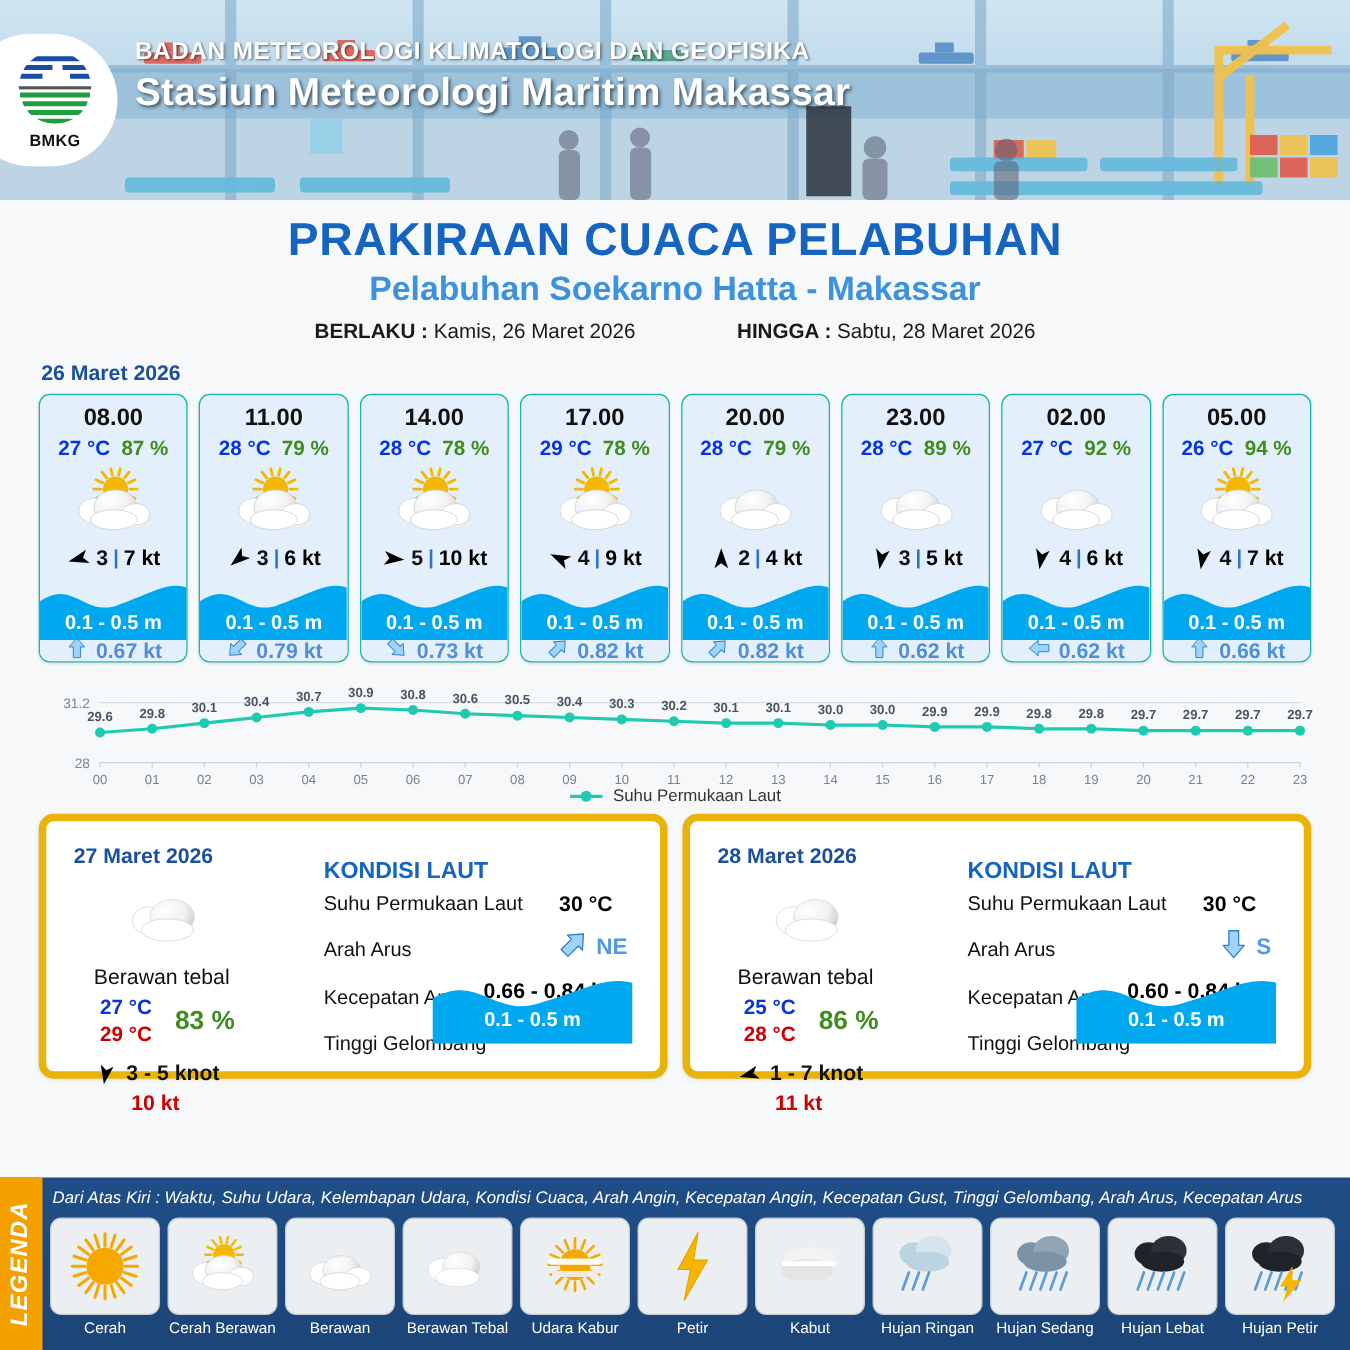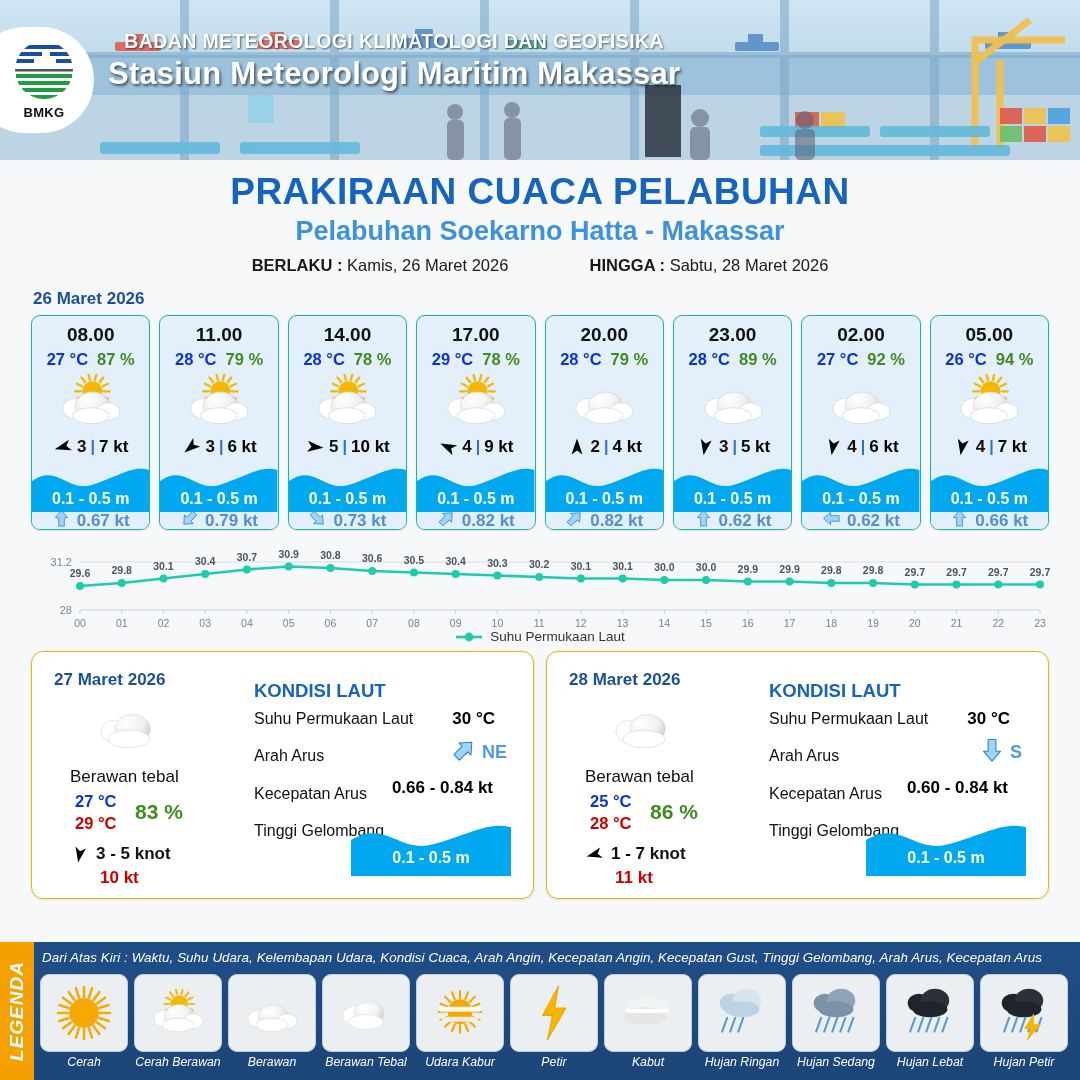--- a/index.html
+++ b/index.html
@@ -25,21 +25,21 @@
     position:absolute; left:-28px; top:27px;
     width:122px; height:106px; background:#fff; border-radius:60px;
     display:flex; align-items:center; justify-content:center;
   }
   .logo-inner { width:66px; height:84px; position:relative; margin-left:22px;}
   .logo-circle { position:absolute; top:2px; left:3px; width:60px; height:60px; }
   .logo-text {
     position:absolute; bottom:2px; left:0; width:66px; text-align:center;
     font-size:13px; font-weight:bold; color:#111; letter-spacing:.3px;
   }
-  .hdr-texts { position:absolute; left:108px; top:30px; color:#fff;text-align:center; }
+  .hdr-texts { position:absolute; left:108px; top:30px; color:#fff; }
   .h-line1 {
     font-size:19.5px; font-weight:bold; letter-spacing:.4px;
     text-shadow:1px 1px 2px rgba(0,0,0,.55);
   }
   .h-line2 {
     font-size:31px; font-weight:bold; margin-top:3px; letter-spacing:.2px;
     text-shadow:1.5px 1.5px 3px rgba(0,0,0,.6);
   }
   .h-line3 {
     font-size:15.5px; margin-top:6px; letter-spacing:.1px;
@@ -99,22 +99,22 @@
   .chart-svg { width:1036px; height:96px; display:block; }
   .chart-legend {
     display:flex; align-items:center; justify-content:center; gap:7px;
     font-size:13.5px; color:#333; margin-top:-3px;
   }
   .legend-dot-line { width:28px; height:12px; }
 
   
   .daypanels { display:flex; gap:12px; padding:7px 31px 0 31px; }
   .daypanel {
-    flex:1; background:#fff; border:1px solid #eab308; border-radius:12px;
-    height:248px; position:relative; box-shadow:0 1px 3px rgba(0,0,0,.09);
+    flex:1; background:#fff; border:6px solid #eab308; border-radius:12px;
+    height:212px; position:relative; box-shadow:0 1px 3px rgba(0,0,0,.09);
   }
   .dp-date { position:absolute; left:22px; top:18px; font-size:17px; font-weight:bold; color:#1b4f9c; }
   .dp-icon { position:absolute; left:60px; top:50px; }
   .dp-cond { position:absolute; left:38px; top:115px; font-size:17px; color:#111; }
   .dp-tmin { position:absolute; left:43px; top:140px; font-size:16.5px; font-weight:bold; color:#0733e0; }
   .dp-tmax { position:absolute; left:43px; top:162px; font-size:16.5px; font-weight:bold; color:#cc0000; }
   .dp-hum  { position:absolute; left:103px; top:148px; font-size:21px; font-weight:bold; color:#3f8c1f; }
   .dp-wrow { position:absolute; left:38px; top:192px; display:flex; align-items:center; gap:7px; }
   .dp-wdir { width:19px; height:19px; }
   .dp-wrange { font-size:17px; font-weight:bold; color:#111; }
@@ -156,21 +156,21 @@
   .legenda-items {
     position:absolute; left:40px; top:32px; right:4px;
     display:flex; gap:6px;
   }
   .leg-item { width:88px; }
   .leg-box {
     width:88px; height:78px; background:#eceff1; border:1px solid #c5ccd2;
     border-radius:9px; display:flex; align-items:center; justify-content:center;
   }
   .leg-label {
-    margin-top:3px; text-align:center; font-size:12.3px; color:#fff;font-style:italic;
+    margin-top:3px; text-align:center; font-size:12.3px; color:#fff;
   }
 </style>
 </head>
 <body>
 
 <div class="header">
   <svg class="hdr-scene" viewBox="0 0 1080 160" preserveAspectRatio="none">
     <defs>
       <linearGradient id="skyg" x1="0" y1="0" x2="0" y2="1">
         <stop offset="0%" stop-color="#cfe5f2"></stop>

